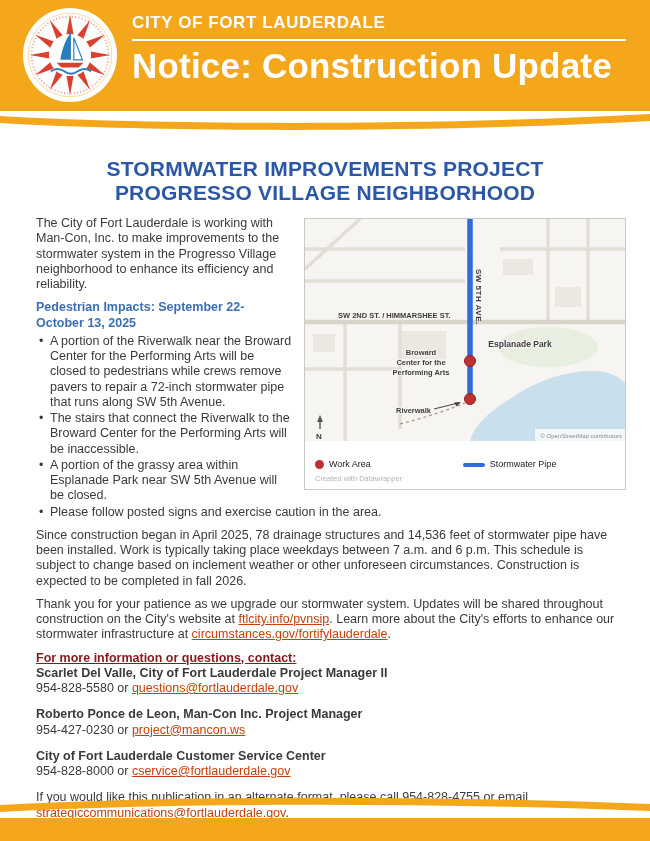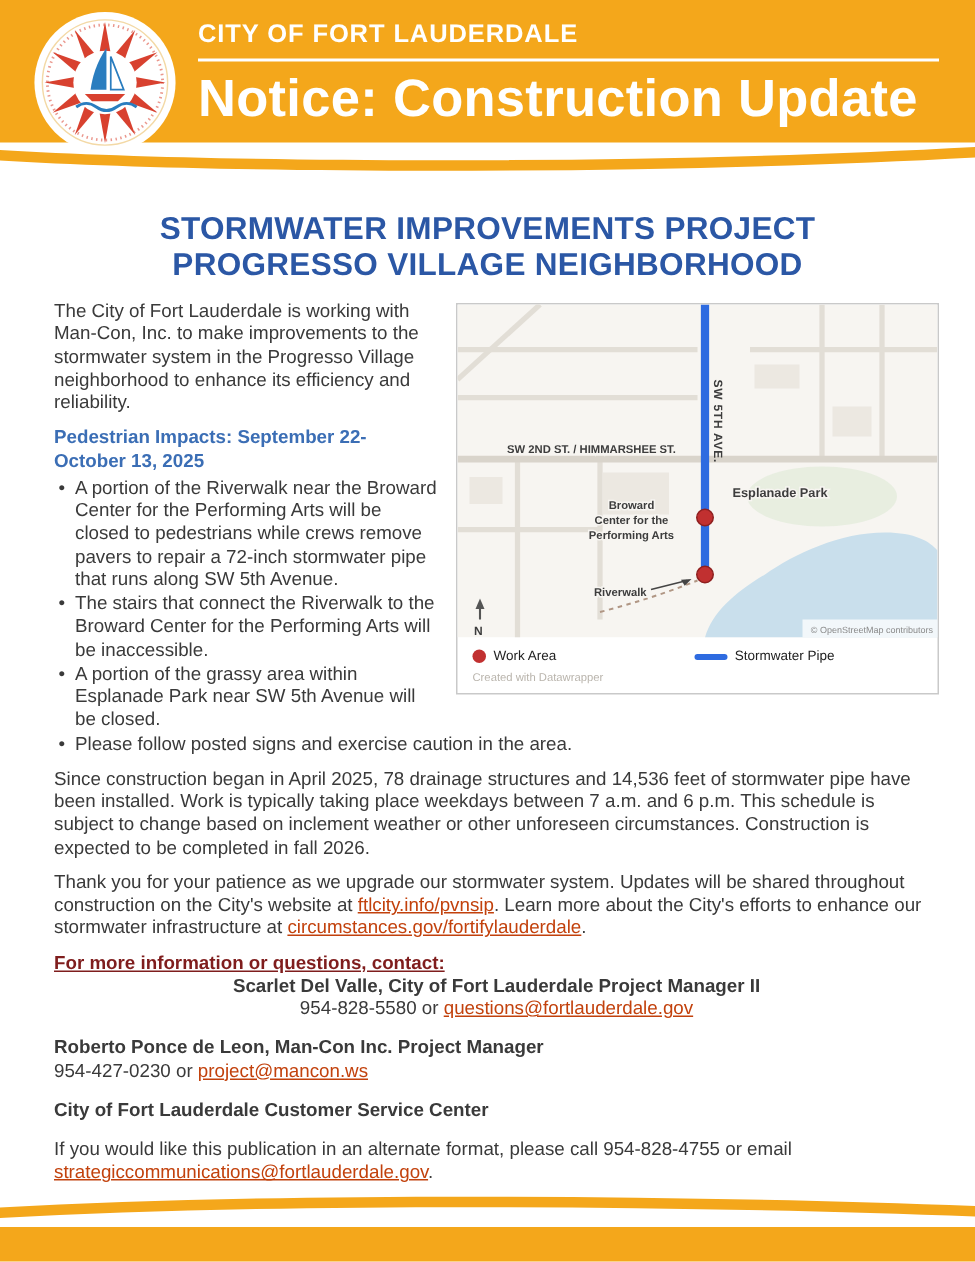--- a/index.html
+++ b/index.html
@@ -1,49 +1,49 @@
 <!DOCTYPE html>
 <html><head>
 <meta charset="utf-8">
 <style>
   * { margin:0; padding:0; box-sizing:border-box; }
   html,body { background:#ffffff; }
   body { width:650px; height:841px; font-family:"Liberation Sans", sans-serif; color:#3a3a3a; position:relative; overflow:hidden; }
   .page { width:650px; height:841px; position:relative; background:#fff; }
 
   
-  .header-band { background:#F4A71B; height:95px; position:relative; padding:13px 24px 0 132px; }
+  .header-band { background:#F4A71B; height:111px; position:relative; padding:13px 24px 0 132px; }
   .org-title { color:#fff; font-weight:bold; font-size:17px; letter-spacing:0.6px; }
   .header-divider { height:2px; background:#fff; margin:6px 0 5px; width:494px; }
   .notice-title { color:#fff; font-weight:bold; font-size:35px; letter-spacing:0.2px; }
   .logo { position:absolute; left:22px; top:7px; width:96px; height:96px; z-index:5; }
   .header-swoosh { display:block; width:650px; height:22px; }
 
   
   .page-title { text-align:center; color:#2B57A5; font-weight:bold; font-size:21px; line-height:1.12; margin:24px 0 12px; letter-spacing:0.2px; }
 
   
   .content { padding:0 24px 0 36px; font-size:12.5px; line-height:1.22; }
   .content p { margin-bottom:8px; }
   .impacts-heading { color:#3B6EB5; font-weight:bold; margin-bottom:3px; }
   ul.impacts { list-style:none; margin:0 0 8px 0; }
   ul.impacts li { padding-left:14px; position:relative; margin-bottom:1px; }
   ul.impacts li::before { content:"\2022"; position:absolute; left:3px; top:0; }
   a { color:#c2410c; text-decoration:underline; }
   .contact-heading { color:#7f1d1d; font-weight:bold;text-decoration:underline; }
   .contact-name { font-weight:bold; }
   .contact-block { margin-bottom:11px; }
-  .contact-block.first { margin-top:0;text-align:center; }
+  .contact-block.first { margin-top:0; }
 
   
   .map-widget { float:right; width:322px; margin:2px 0 8px 12px; border:1px solid #c9c9c9; background:#fff; }
   .map-svg { display:block; width:320px; height:222px; }
   .m-label { font-family:"Liberation Sans", sans-serif; font-weight:bold; fill:#3d3d3d; }
   .m-halo { paint-order:stroke; stroke:#f7f5f1; stroke-width:2px; }
-  .map-legend { display:flex; align-items:center; padding:7px 10px 1px; font-size:9px; color:#222; }
+  .map-legend { display:flex; align-items:center; padding:18px 10px 1px; font-size:9px; color:#222; }
   .legend-item { display:flex; align-items:center; }
   .legend-item + .legend-item { margin-left:92px; }
   .legend-dot { width:9px; height:9px; border-radius:50%; background:#C13030; display:inline-block; margin-right:5px; }
   .legend-pipe { width:22px; height:4px; background:#2E6BE0; border-radius:2px; display:inline-block; margin-right:5px; }
   .map-credit { font-size:7.5px; color:#b9b4ac; padding:3px 10px 6px; }
 
   
   .footer { position:absolute; left:0; bottom:0; width:650px; }
   .footer-swoosh { display:block; width:650px; height:20px; }
   .footer-band { background:#F4A71B; height:23px; width:650px; margin-top:5px; }
@@ -183,20 +183,21 @@
       <div><span>954-828-5580 or </span><a href="#">questions@fortlauderdale.gov</a></div>
     </div>
 
     <div class="contact-block">
       <div class="contact-name">Roberto Ponce de Leon, Man-Con Inc. Project Manager</div>
       <div><span>954-427-0230 or </span><a href="#">project@mancon.ws</a></div>
     </div>
 
     <div class="contact-block">
       <div class="contact-name">City of Fort Lauderdale Customer Service Center</div>
+      <div><span>954-828-8000 or </span><a href="#">cservice@fortlauderdale.gov</a></div>
     </div>
 
     <p><span>If you would like this publication in an alternate format, please call 954-828-4755 or email </span><a href="#">strategiccommunications@fortlauderdale.gov</a><span>.</span></p>
 
   </div>
 
   <div class="footer">
     <svg class="footer-swoosh" viewBox="0 0 650 20" preserveAspectRatio="none" aria-hidden="true">
       <path d="M0 12 C 180 2, 440 3, 650 11 L 650 18 C 440 10, 180 9, 0 19 Z" fill="#F4A71B"></path>
     </svg>

